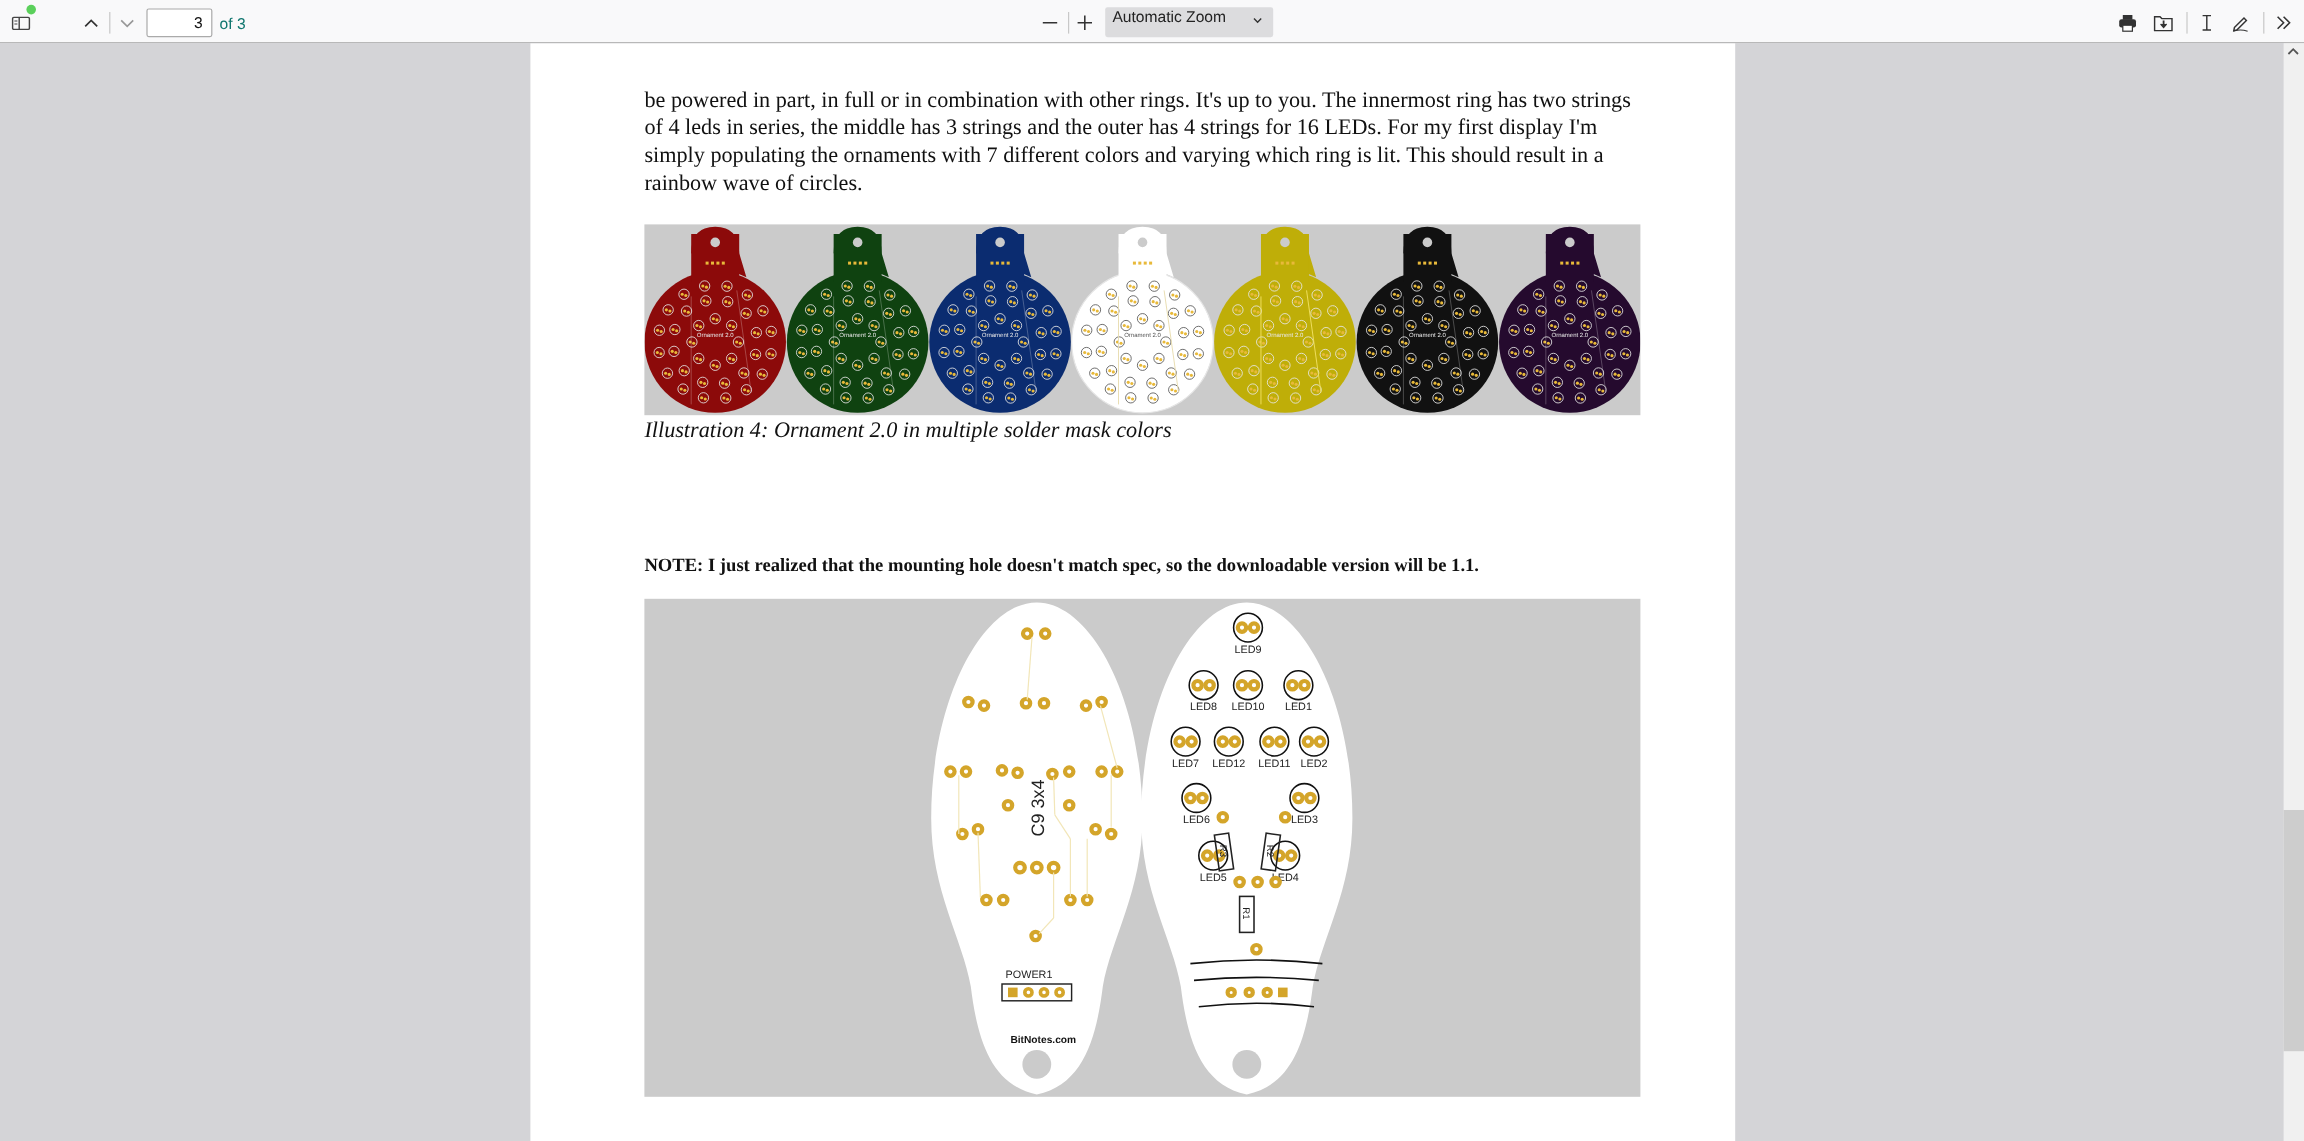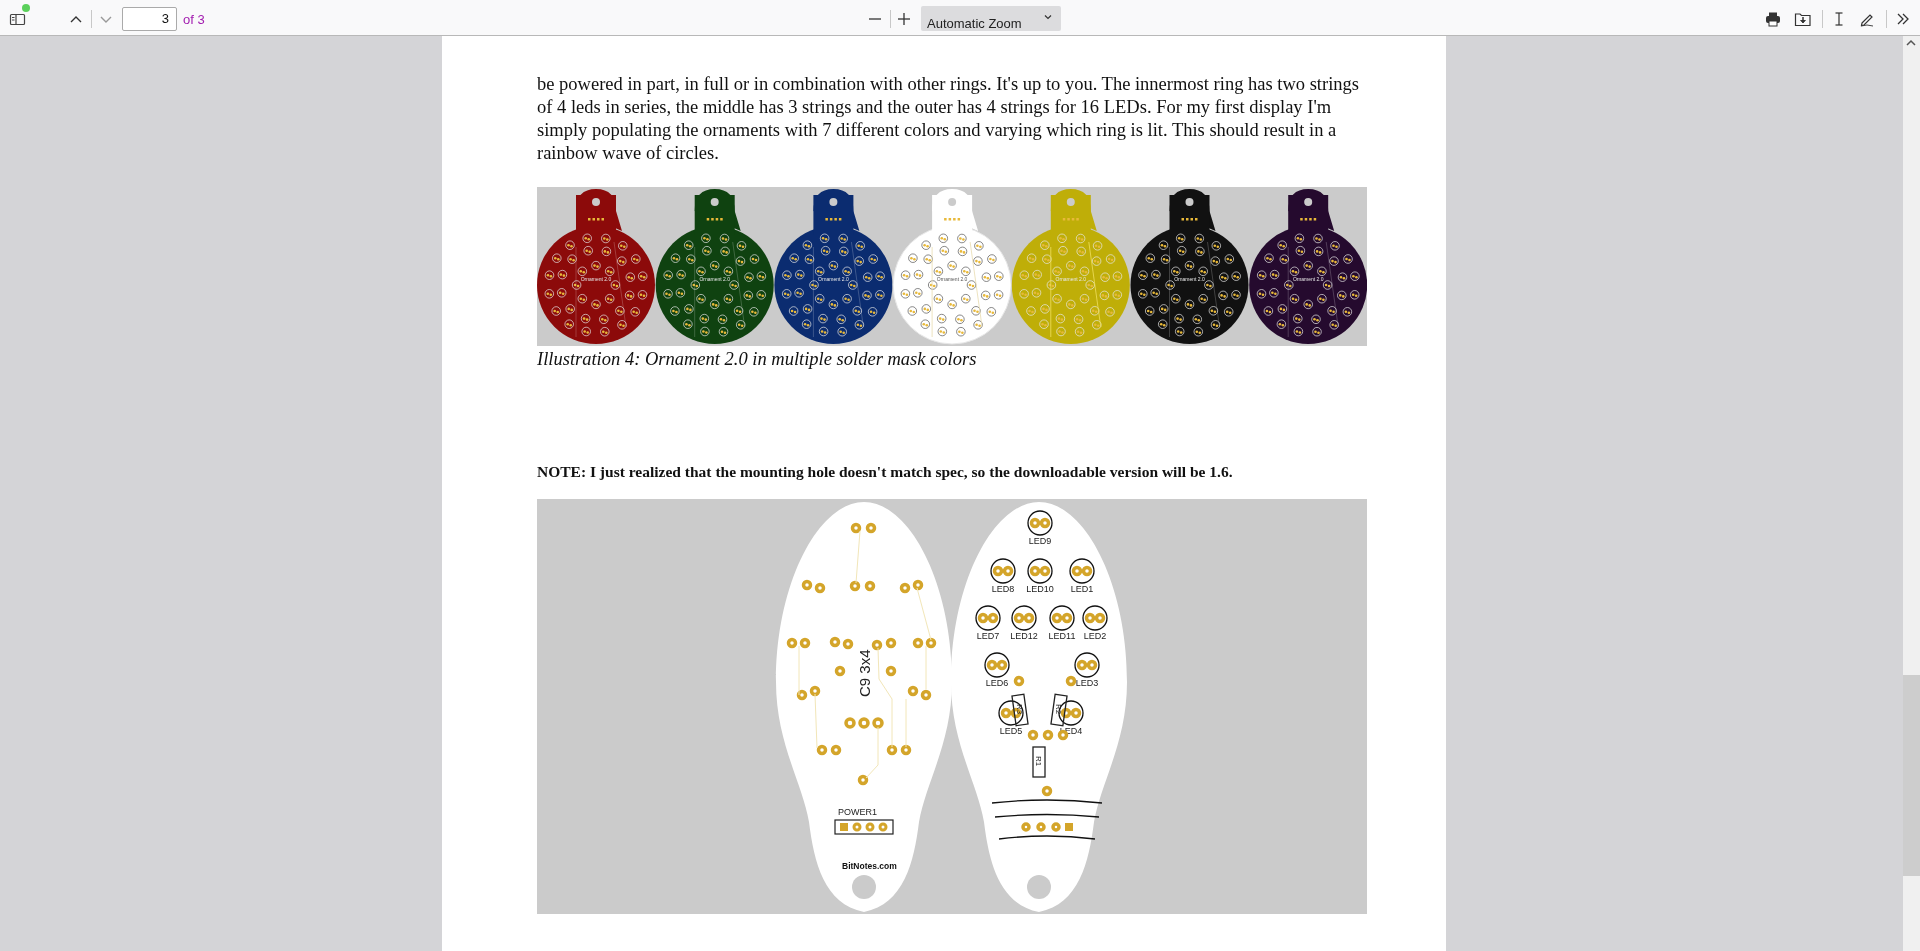--- a/index.html
+++ b/index.html
@@ -1,22 +1,22 @@
 <!DOCTYPE html>
 <html><head>
 <meta charset="utf-8">
 <style>
   html, body { margin:0; padding:0; }
   body { width:1920px; height:951px; overflow:hidden; background:#d4d4d7; font-family:"Liberation Sans", sans-serif; position:relative; }
   .toolbar { position:absolute; left:0; top:0; width:1920px; height:36px; background:#f9f9fa; border-bottom:1px solid #b8b8b8; box-sizing:border-box; }
   .tb-btn { position:absolute; top:7px; height:24px; display:flex; align-items:center; justify-content:center; color:#333; cursor:pointer; }
   .tb-sep { position:absolute; top:10px; width:1px; height:18px; background:#c8c8c8; }
   .page-input { position:absolute; left:122px; top:7px; width:55px; height:24px; border:1px solid #aaa; border-radius:2px; box-sizing:border-box; background:#fff; font-size:13px; text-align:right; padding-right:7px; line-height:22px; color:#111; font-family:"Liberation Sans", sans-serif; }
-  .page-of { position:absolute; left:183px; top:12px; font-size:13px; color:#a21caf; }
-  .zoom-select { position:absolute; left:921px; top:6px; width:140px; height:25px; background:#dcdcde; border-radius:2px; font-size:13px; color:#222; display:flex; align-items:flex-end; padding-left:6px; box-sizing:border-box; }
+  .page-of { position:absolute; left:183px; top:12px; font-size:13px; color:#0f766e; }
+  .zoom-select { position:absolute; left:921px; top:6px; width:140px; height:25px; background:#dcdcde; border-radius:2px; font-size:13px; color:#222; display:flex; align-items:flex-start; padding-left:6px; box-sizing:border-box; }
   .zoom-select .chev { position:absolute; right:8px; top:6px; font-size:11px; color:#333; }
   .viewer { position:absolute; left:0; top:36px; width:1903px; height:915px; background:#d4d4d7; overflow:hidden; }
   .page { position:absolute; left:442px; top:0; width:1004px; height:915px; background:#fff; }
   .doc-p { position:absolute; left:95px; width:835px; font-family:"Liberation Serif", serif; font-size:18.5px; line-height:23px; color:#111; margin:0; }
   .caption { font-style:italic;font-family:Liberation Serif, serif; }
   .note { font-weight:bold; font-size:15.5px; }
   .strip { position:absolute; left:95px; top:151px; width:830px; height:159px; background:#cbcbcb; overflow:hidden; }
   .bulbs { position:absolute; left:95px; top:463px; width:830px; height:415px; background:#cbcbcb; overflow:hidden; }
   .scrollbar { position:absolute; left:1903px; top:36px; width:17px; height:915px; background:#f0f0f0; }
   .scroll-thumb { position:absolute; left:0; top:639px; width:17px; height:201px; background:#cdcdcd; }
@@ -955,21 +955,21 @@
             <circle cx="817.7" cy="107.8" r="4.3" fill="none" stroke="#e8e8e8" stroke-width="0.7"></circle>
             <circle cx="816.2" cy="107.8" r="1.3" fill="#e8b93a"></circle>
             <circle cx="819.2" cy="108.8" r="1.3" fill="#e8b93a"></circle>
             <line x1="751.2" y1="60" x2="751.2" y2="150" stroke="rgba(255,255,255,0.25)" stroke-width="0.8"></line>
             <line x1="789.2" y1="55" x2="801.2" y2="140" stroke="rgba(255,255,255,0.25)" stroke-width="0.8"></line>
           </g>
         </svg>
     </div>
     <p class="doc-p caption" style="top:312px;">Illustration 4: Ornament 2.0 in multiple solder mask colors</p>
 
-    <p class="doc-p note" style="top:424px;">NOTE: I just realized that the mounting hole doesn't match spec, so the downloadable version will be 1.6.</p>
+    <p class="doc-p note" style="top:424px;">NOTE: I just realized that the mounting hole doesn't match spec, so the downloadable version will be 1.1.</p>
 
     <div class="bulbs">
       <svg width="830" height="415" viewBox="0 0 830 415">
         <defs>
           <path id="bulbShape" d="M0,-410 C-45,-410 -88,-330 -88,-230 C-88,-170 -62,-130 -55,-90 C-50,-50 -40,-8 0,0 C40,-8 50,-50 55,-90 C62,-130 88,-170 88,-230 C88,-330 45,-410 0,-410 Z"></path>
         </defs>
 
         <g transform="translate(327,413)">
           <use href="#bulbShape" fill="#fff"></use>
           <ellipse cx="0" cy="-25" rx="12" ry="12" fill="#cbcbcb"></ellipse>

